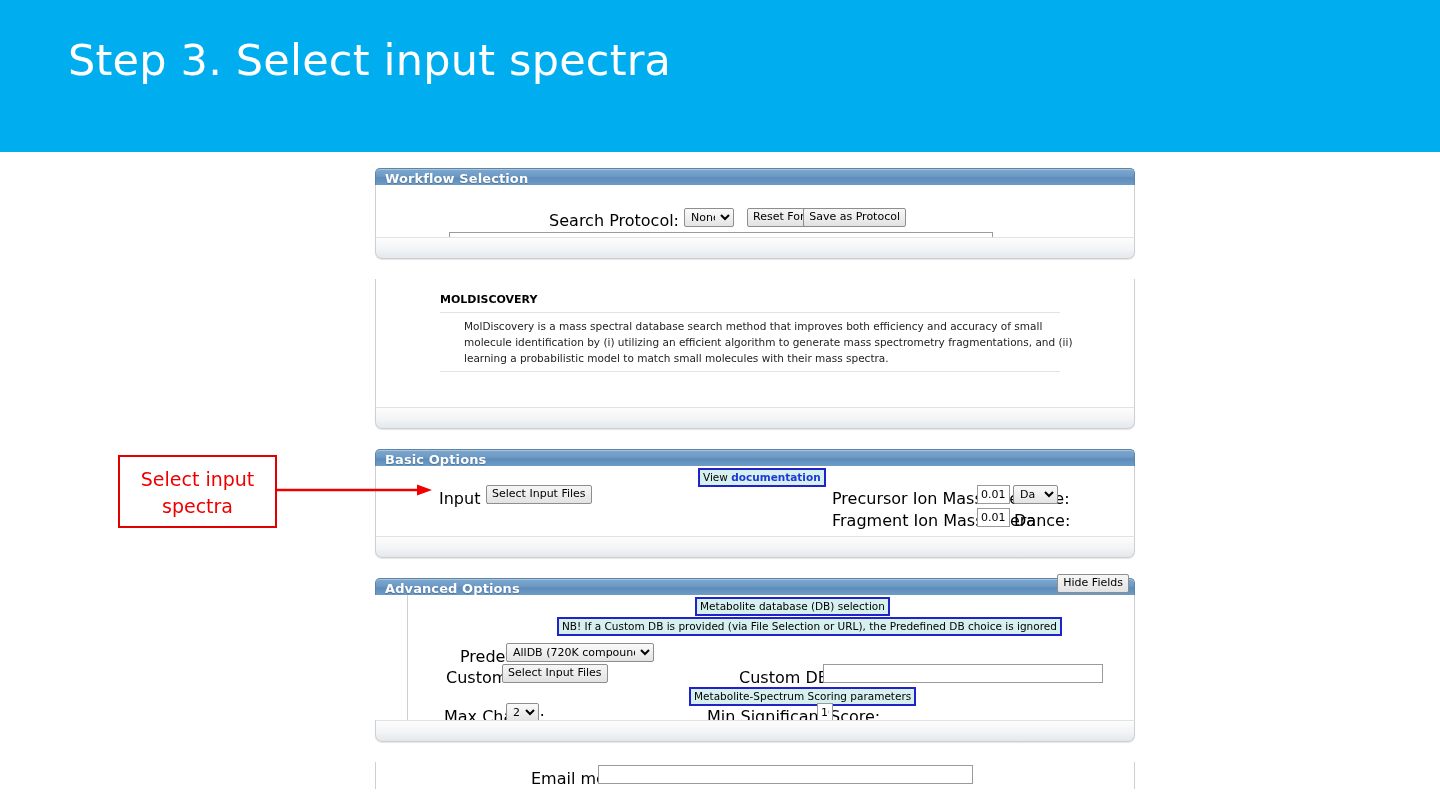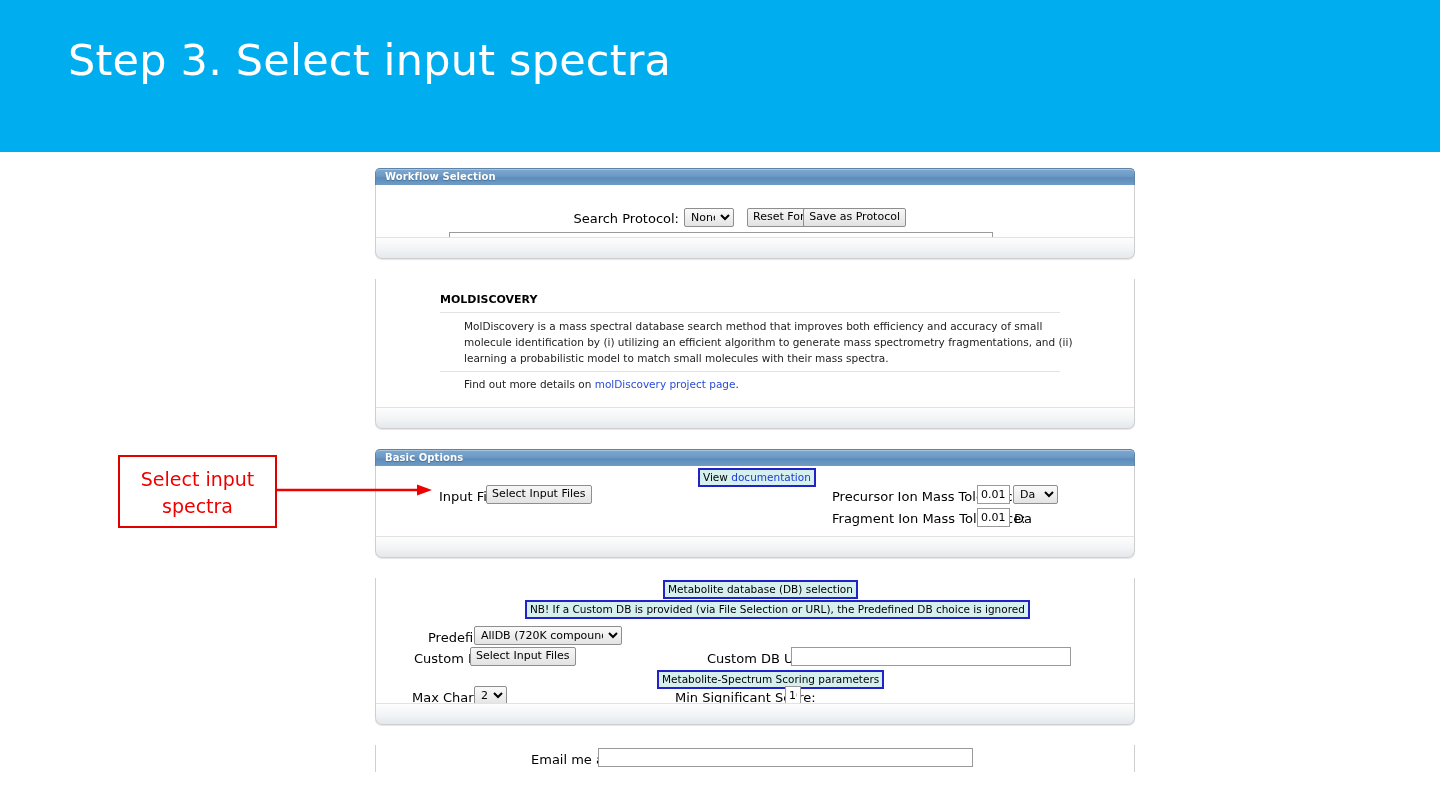--- a/index.html
+++ b/index.html
@@ -59,21 +59,21 @@
     border-bottom: none;
     box-sizing: border-box;
     position: relative;
     box-shadow: inset 0 1px 0 rgba(255,255,255,0.35);
   }
   .panel-header-title {
     position: absolute;
     left: 9px;
     top: 2px;
     color: #ffffff;
-    font-size: 10px;
+    font-size: 13px;
     font-weight: bold;
     letter-spacing: 0.1px;
     text-shadow: 0 1px 1px rgba(0,0,0,0.25);
     white-space: nowrap;
   }
   .panel-header .hdr-btn {
     position: absolute;
     right: 5px;
     top: -5px;
   }
@@ -93,21 +93,21 @@
     border-top: 1px solid #e2e2e2;
     border-bottom-left-radius: 7px;
     border-bottom-right-radius: 7px;
     box-sizing: border-box;
     position: relative;
     box-shadow: 0 1px 1px rgba(0,0,0,0.10);
   }
 
   
   .lbl {
-    font-size: 13px;
+    font-size: 16px;
     color: #000;
     white-space: nowrap;
   }
   .txt {
     font-size: 11px;
     color: #000;
     font-family: "DejaVu Sans", "Liberation Sans", sans-serif;
     border: 1px solid #9a9a9a;
     background: #fff;
     box-sizing: border-box;
@@ -180,33 +180,33 @@
   .boxlink {
     position: absolute;
     border: 2px solid #2222c9;
     background: #d6f0ef;
     font-size: 10.5px;
     line-height: 13px;
     padding: 1px 3px;
     color: #000;
     white-space: nowrap;
   }
-  .boxlink .blue { color: #1a39d8; font-weight: normal; }
+  .boxlink .blue { color: #1a39d8; font-weight: bold; }
   #viewdoc { left: 322px; top: 2px; }
   #inputfile-label { left: 63px; top: 23px; }
   #inputfile-btn { position:absolute; left: 110px; top: 19px; }
   #prec-label { left: 456px; top: 23px; }
   #prec-input { position:absolute; left: 601px; top: 19px; width: 33px; }
   #prec-unit  { position:absolute; left: 637px; top: 19px; width: 45px; }
   #frag-label { left: 456px; top: 45px; }
   #frag-input { position:absolute; left: 601px; top: 42px; width: 33px; }
   #frag-unit  { left: 638px; top: 45px; }
 
   
-  #p-advanced .panel-body { height: 125px; }
+  #p-advanced .panel-body { height: 125px; margin-left: 32px; }
   #mdb-sel  { left: 287px; top: 2px; }
   #nb-note  { left: 149px; top: 22px; }
   #pdb-label{ left: 52px; top: 52px; }
   #pdb-sel  { position:absolute; left: 98px; top: 48px; width: 148px; }
   #cdb-label{ left: 38px; top: 73px; }
   #cdb-btn  { position:absolute; left: 94px; top: 69px; }
   #cdburl-label { left: 331px; top: 73px; }
   #cdburl-input { position:absolute; left: 415px; top: 69px; width: 280px; }
   #mss-box  { left: 281px; top: 92px; }
   #maxch-label { left: 36px; top: 112px; }
@@ -273,21 +273,20 @@
     </div>
     <div class="panel-footer"></div>
   </div>
 
   <div class="panel" id="p-description">
     <div class="panel-body">
       <div class="desc-h">MOLDISCOVERY</div>
       <div class="desc-rule" style="top:33px;"></div>
       <div class="desc-p" style="top:39px;">MolDiscovery is a mass spectral database search method that improves both efficiency and accuracy of small molecule identification by (i) utilizing an efficient algorithm to generate mass spectrometry fragmentations, and (ii) learning a probabilistic model to match small molecules with their mass spectra.</div>
       <div class="desc-rule" style="top:92px;"></div>
-      <div class="desc-p" style="top:97px;"><span>Find out more details on </span><a class="desc-link" href="#">molDiscovery project page</a><span>.</span></div>
     </div>
     <div class="panel-footer"></div>
   </div>
 
   <div class="panel" id="p-basic">
     <div class="panel-header">
       <span class="panel-header-title">Basic Options</span>
     </div>
     <div class="panel-body">
       <div class="boxlink" id="viewdoc"><span>View </span><span class="blue">documentation</span></div>
@@ -299,20 +298,24 @@
         <option>Da</option>
       </select>
       <span class="lbl row" id="frag-label">Fragment Ion Mass Tolerance:</span>
       <input class="txt" id="frag-input" type="text" value="0.01" style="">
       <span class="lbl row" id="frag-unit">Da</span>
     </div>
     <div class="panel-footer"></div>
   </div>
 
   <div class="panel" id="p-advanced">
+    <div class="panel-header">
+      <span class="panel-header-title">Advanced Options</span>
+      <button class="btn hdr-btn">Hide Fields</button>
+    </div>
     <div class="panel-body">
       <div class="boxlink" id="mdb-sel">Metabolite database (DB) selection</div>
       <div class="boxlink" id="nb-note">NB! If a Custom DB is provided (via File Selection or URL), the Predefined DB choice is ignored</div>
       <span class="lbl row" id="pdb-label">Predefined DB:</span>
       <select class="sel" id="pdb-sel">
         <option>AllDB (720K compounds)</option>
       </select>
       <span class="lbl row" id="cdb-label">Custom DB File:</span>
       <button class="btn" id="cdb-btn">Select Input Files</button>
       <span class="lbl row" id="cdburl-label">Custom DB URL:</span>

